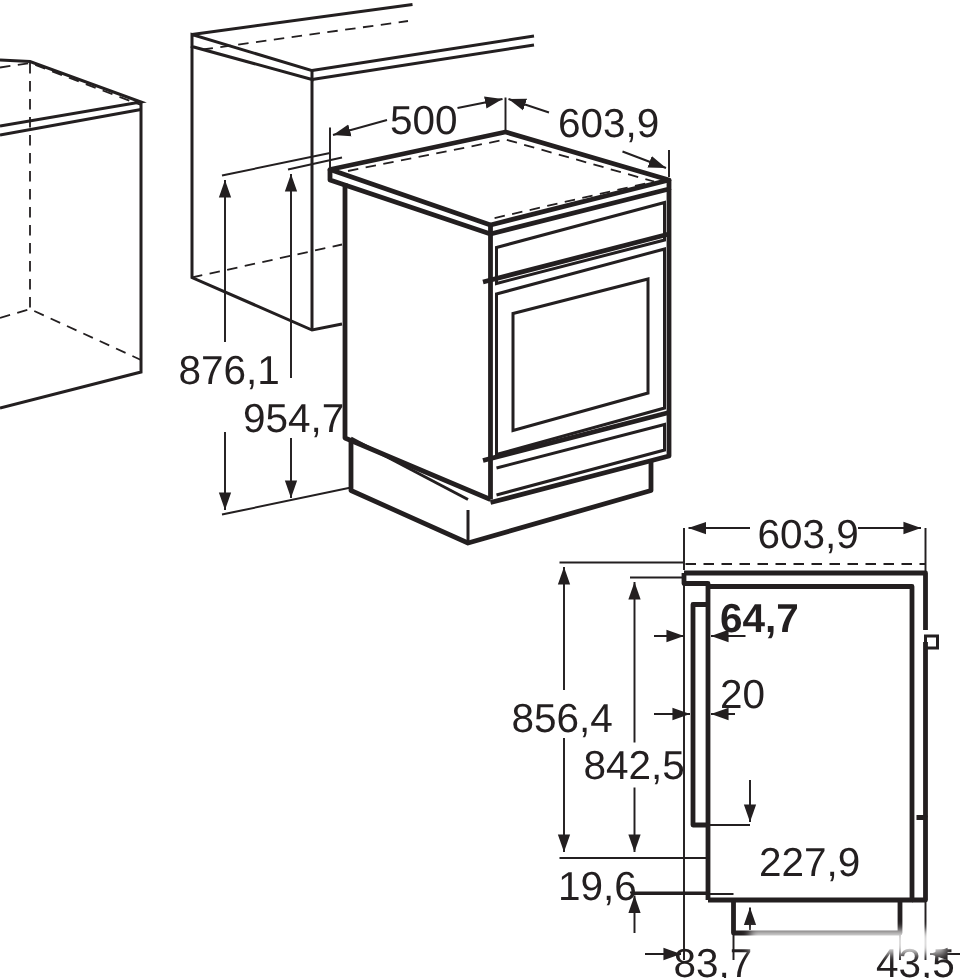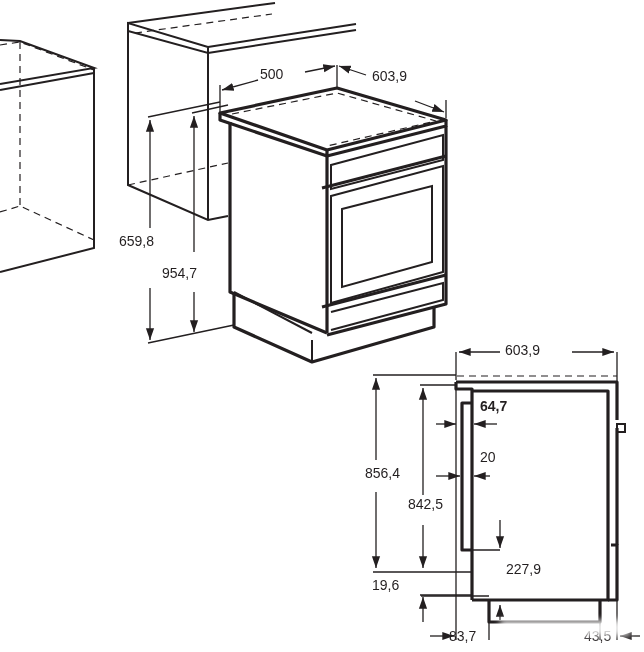--- a/index.html
+++ b/index.html
@@ -7,21 +7,21 @@
     svg { position: absolute; left: 0; top: 0; }
     .thin { stroke: #231f20; stroke-width: 1.3; fill: none; }
     .med { stroke: #231f20; stroke-width: 2; fill: none; }
     .thick { stroke: #231f20; stroke-width: 3.2; fill: none; stroke-linejoin: round; }
     .dash { stroke: #231f20; stroke-width: 1.2; fill: none; stroke-dasharray: 7 5; }
     .dim { stroke: #231f20; stroke-width: 1.3; fill: none; }
     .arr { fill: #231f20; }
     .lbl {
       position: absolute;
       font-family: "Liberation Sans", sans-serif;
-      font-size: 14px;
+      font-size: 27px;
       color: #231f20;
       line-height: 1;
       white-space: nowrap;
       background: transparent;
     }
     .smudge {
       position: absolute;
       background: rgba(255,255,255,0.85);
       filter: blur(3px);
     }
@@ -143,27 +143,27 @@
       <path class="thin" d="M489,622 L489,640"></path>
       <path class="thin" d="M600,622 L600,640"></path>
       <path class="thin" d="M617,600 L617,640"></path>
       <path class="dim" d="M430,636 L454,636" marker-end="url(#ah)"></path>
       <path class="dim" d="M640,636 L620,636" marker-end="url(#ah)"></path>
     </g>
   </svg>
 
   <span class="lbl" style="left:260px;top:67px;">500</span>
   <span class="lbl" style="left:372px;top:69px;">603,9</span>
-  <span class="lbl" style="left:119px;top:234px;">659,8</span>
+  <span class="lbl" style="left:119px;top:234px;">876,1</span>
   <span class="lbl" style="left:162px;top:266px;">954,7</span>
 
   <span class="lbl" style="left:505px;top:343px;">603,9</span>
   <span class="lbl" style="left:480px;top:399px;font-weight:bold;">64,7</span>
   <span class="lbl" style="left:480px;top:450px;">20</span>
-  <span class="lbl" style="left:341px;top:466px;margin-left:24px;">856,4</span>
-  <span class="lbl" style="left:389px;top:497px;margin-left:19px;">842,5</span>
+  <span class="lbl" style="left:341px;top:466px;">856,4</span>
+  <span class="lbl" style="left:389px;top:497px;">842,5</span>
   <span class="lbl" style="left:506px;top:562px;">227,9</span>
   <span class="lbl" style="left:372px;top:578px;">19,6</span>
   <span class="lbl" style="left:449px;top:629px;">83,7</span>
   <span class="lbl" style="left:584px;top:629px;">43,5</span>
 
   <div class="smudge" style="left:500px;top:620px;width:130px;height:16px;"></div>
 </div>
 
 </body></html>

